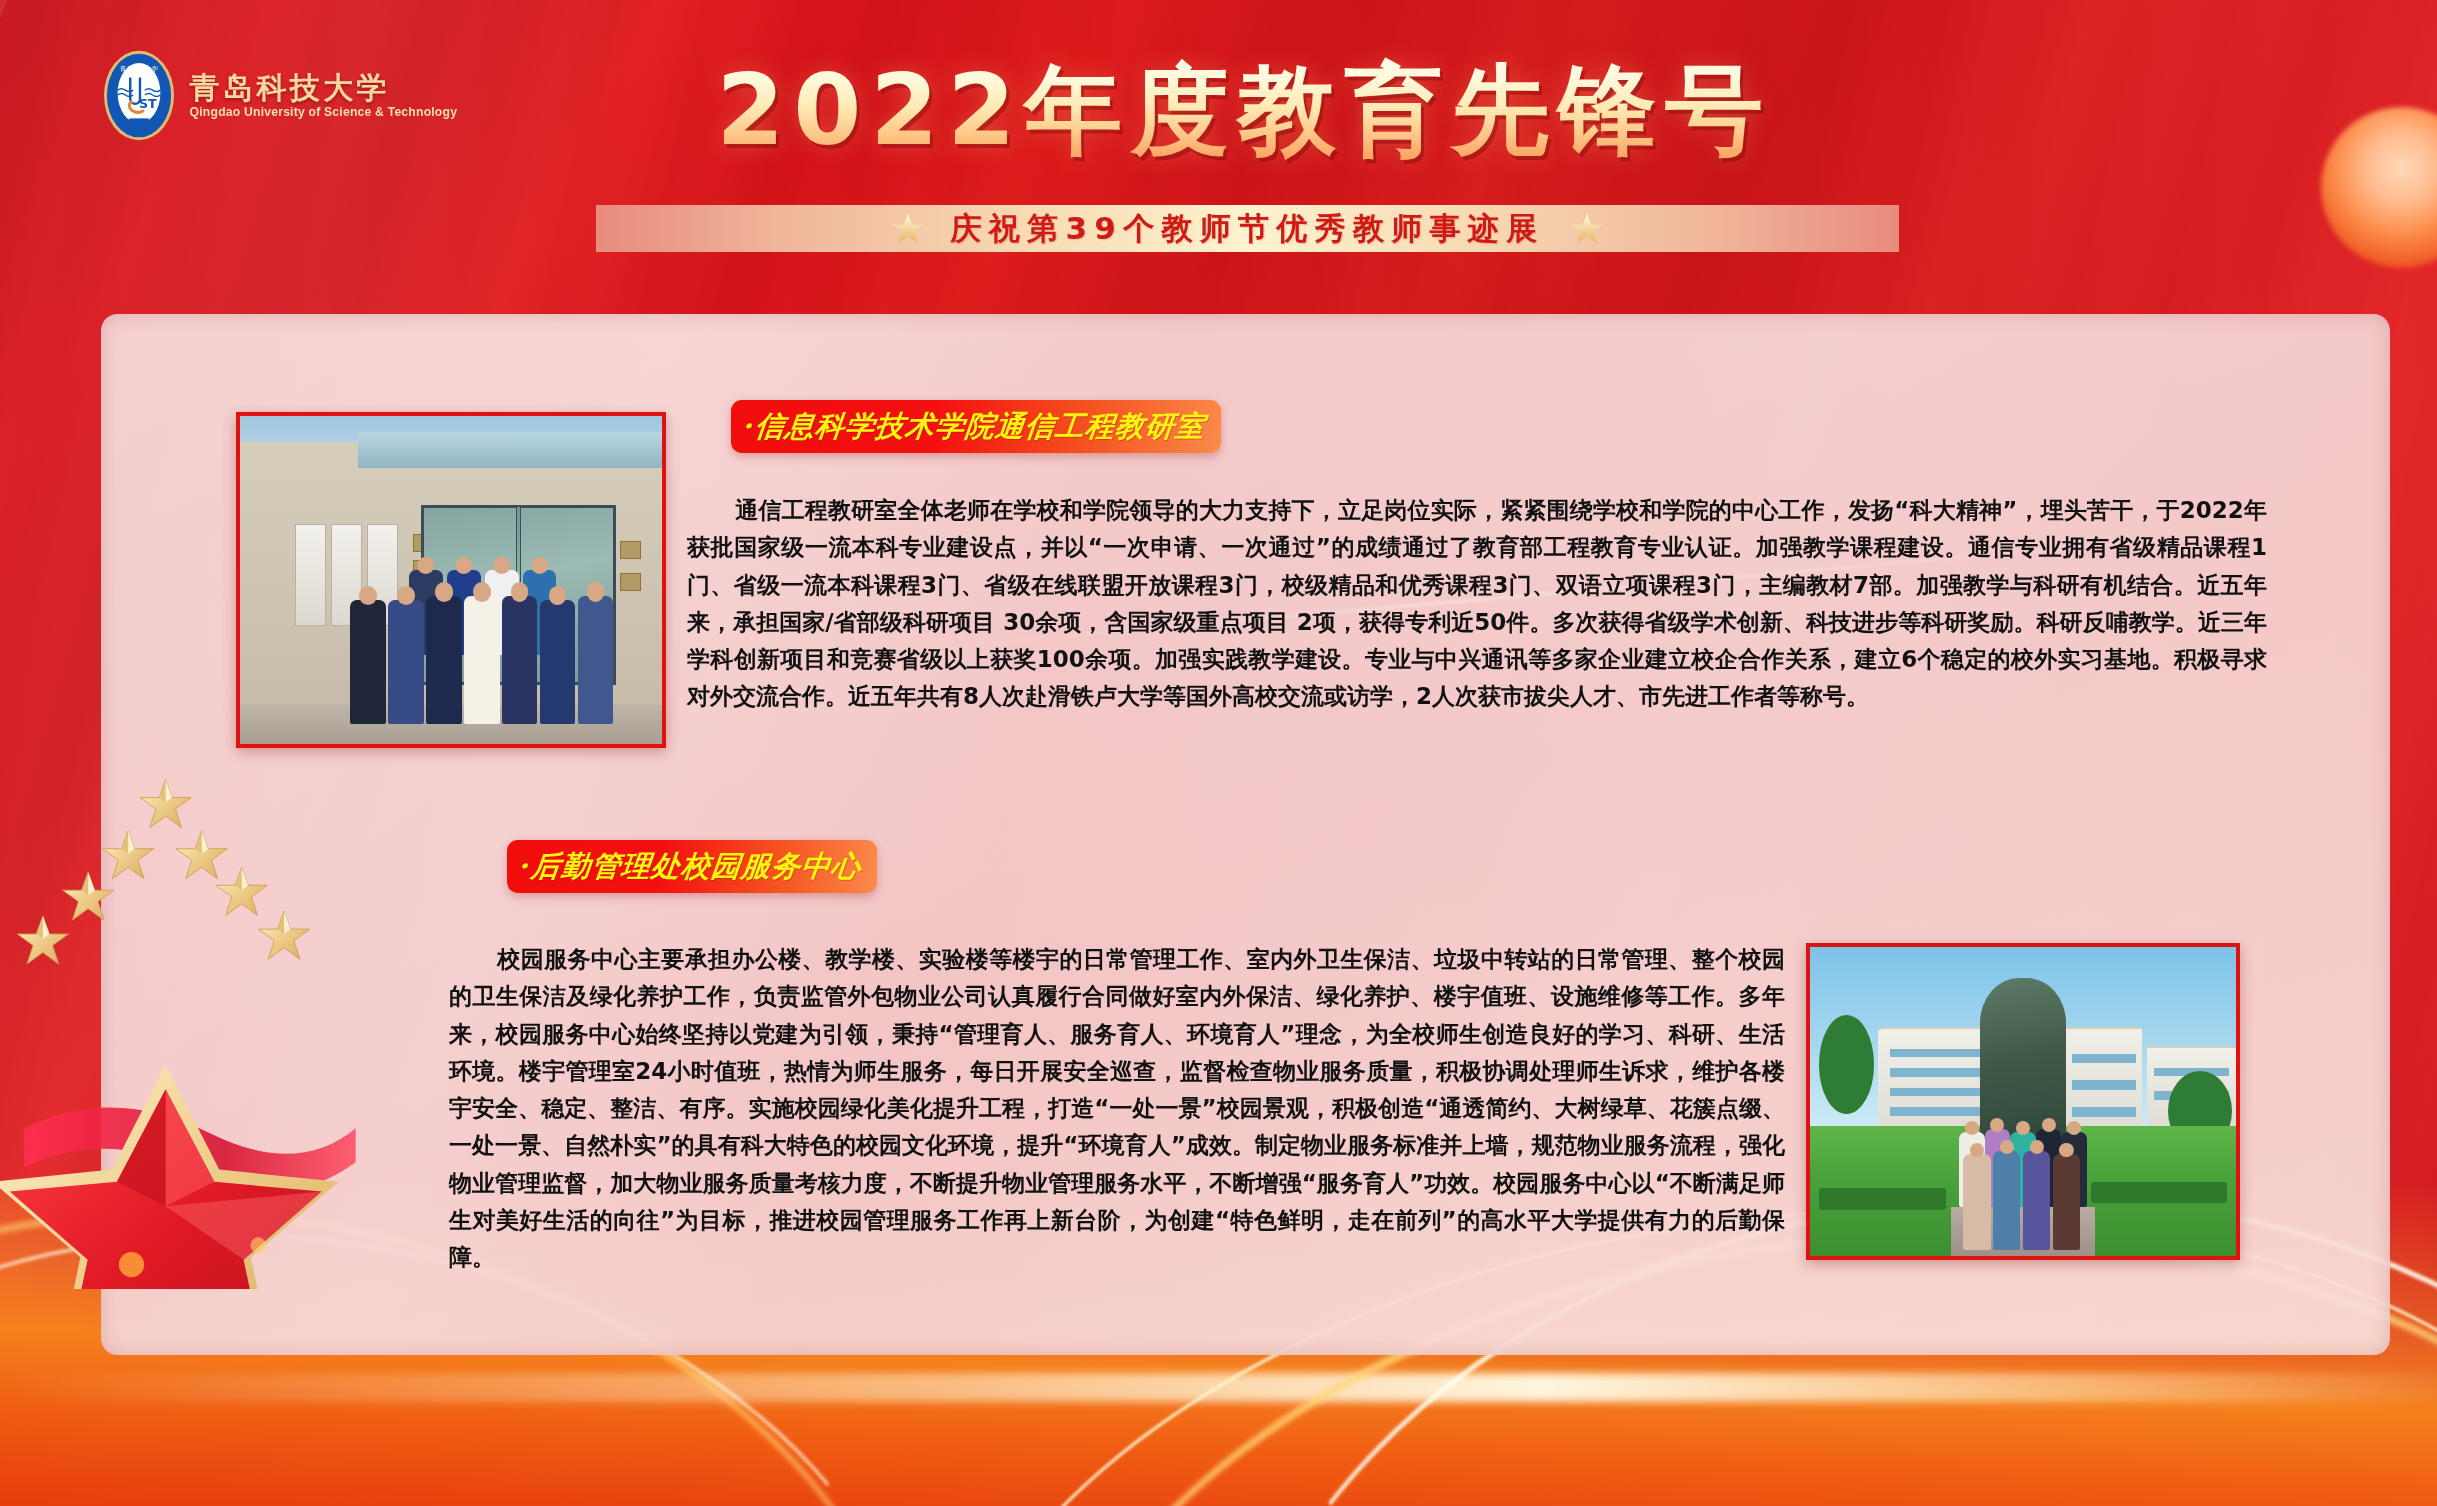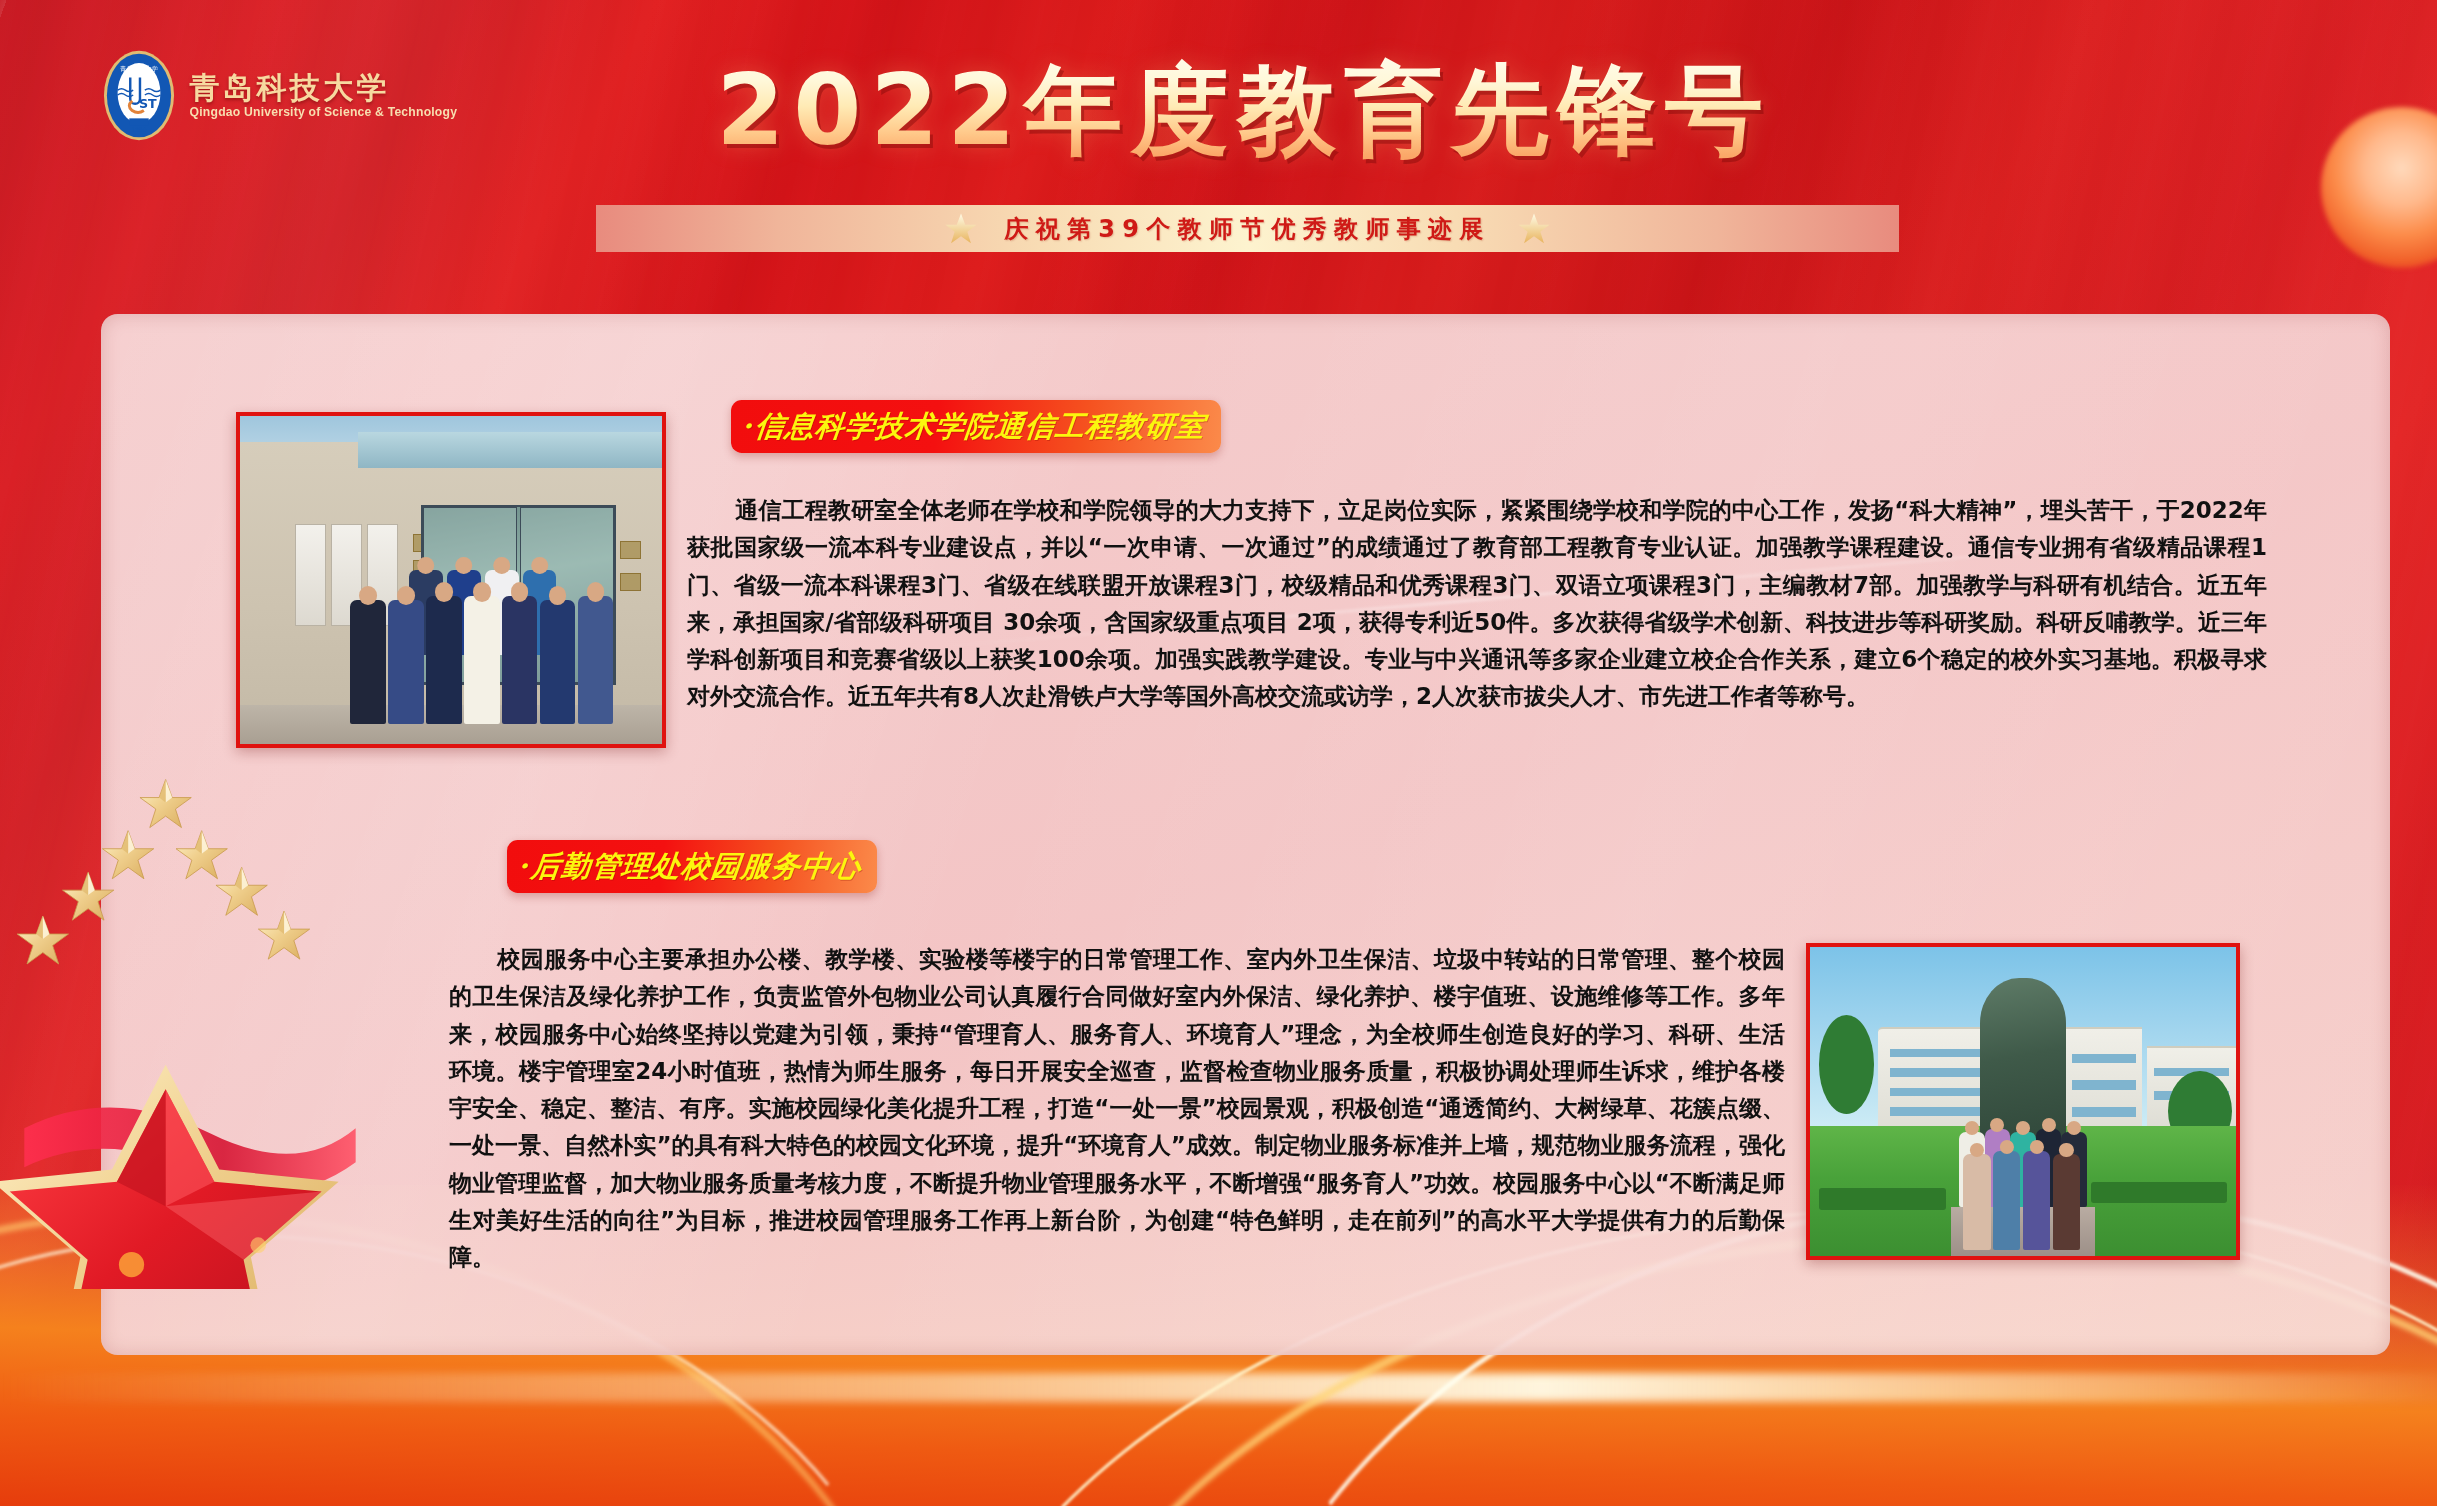--- a/index.html
+++ b/index.html
@@ -139,21 +139,21 @@
     position: absolute; left: 596px; top: 205px;
     width: 1303px; height: 47px;
     background: linear-gradient(90deg,
       #e88b7e 0%, #f0b59a 14%, #f8dcb4 34%,
       #fdf3cf 50%, #f8dcb4 66%, #f0b59a 86%, #e88b7e 100%);
     display: flex; align-items: center; justify-content: center;
     gap: 26px;
   }
   .subtitle-text {
     font-family: "DejaVu Sans", "Liberation Sans", sans-serif;
-    font-size: 24px; font-weight: 700; color: #cf1a16;
+    font-size: 31px; font-weight: 700; color: #cf1a16;
     letter-spacing: 7.3px; white-space: nowrap;
     text-shadow: 1px 1px 1.5px rgba(160,40,20,0.22);
   }
   .star-glyph {
     width: 34px; height: 34px; flex: 0 0 auto;
   }
   .star-glyph svg { width: 34px; height: 34px; display: block; }
 
   
   .panel {

